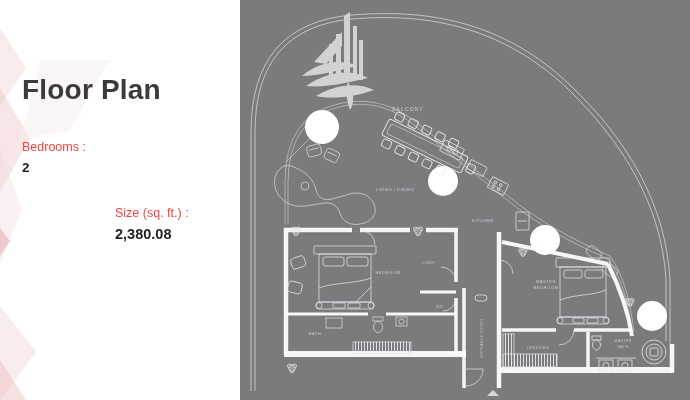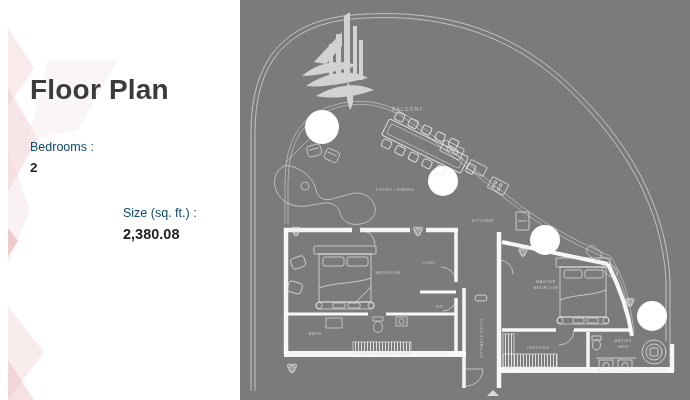--- a/index.html
+++ b/index.html
@@ -2,27 +2,27 @@
 <html><head>
 <meta charset="utf-8">
 <style>
   html,body{margin:0;padding:0;background:#ffffff;}
   *{box-sizing:border-box;}
   .slide{
     position:relative;width:690px;height:400px;overflow:hidden;
     font-family:"Liberation Sans",sans-serif;background:#ffffff;
   }
   
-  .left-panel{position:absolute;left:8px;top:0;width:240px;height:400px;background:#ffffff;}
+  .left-panel{position:absolute;left:0;top:0;width:240px;height:400px;background:#ffffff;}
   .left-panel svg.deco{position:absolute;left:0;top:0;}
   .title{
     position:absolute;left:22px;top:74px;font-size:28px;font-weight:700;
     color:#3b3a3c;letter-spacing:.2px;
   }
-  .field-label{position:absolute;font-size:12.5px;color:#0c4a6e;}
+  .field-label{position:absolute;font-size:12.5px;color:#ef4444;}
   .field-value{position:absolute;font-weight:700;color:#232325;}
   .bedrooms-label{left:22px;top:140px;}
   .bedrooms-value{left:22px;top:160px;font-size:13.5px;}
   .size-label{left:115px;top:206px;}
   .size-value{left:115px;top:226px;font-size:14.5px;}
   
   .plan-panel{position:absolute;left:240px;top:0;width:450px;height:400px;background:#7b7a7c;}
   svg text{font-family:"Liberation Sans",sans-serif;}
   .room-label{fill:#c9c9cd;font-size:4.2px;letter-spacing:.45px;}
   .balcony-label{fill:#cfcfd3;font-size:5px;letter-spacing:1.1px;}

